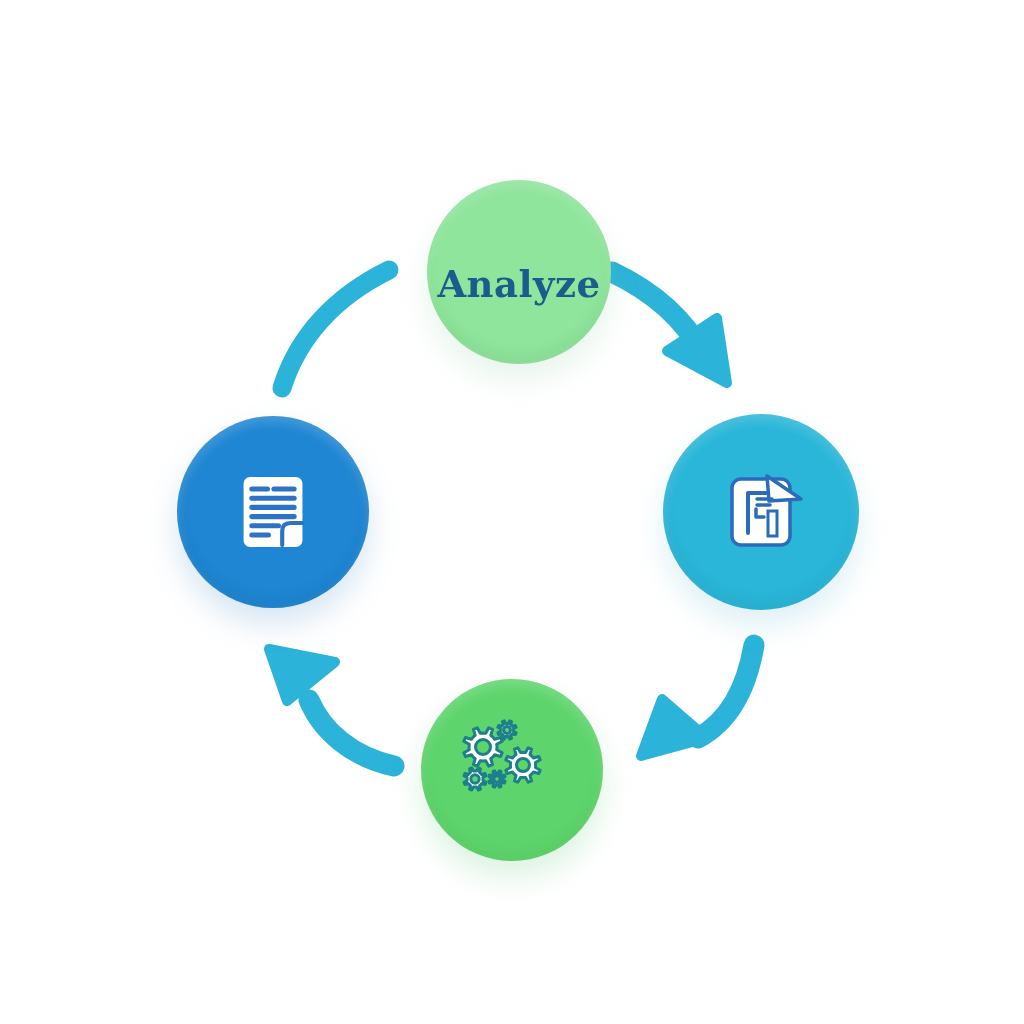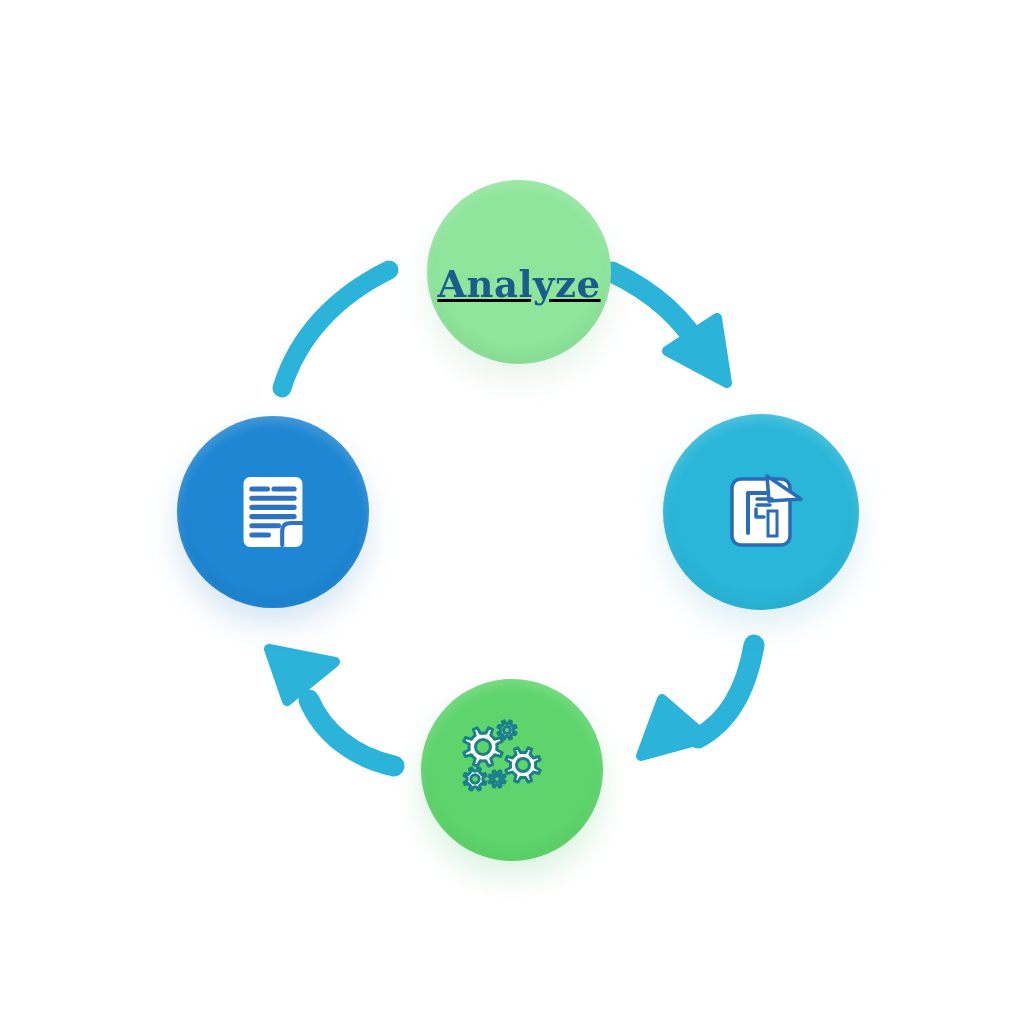--- a/index.html
+++ b/index.html
@@ -10,21 +10,20 @@
     position:relative;overflow:hidden;
   }
   .canvas{position:absolute;inset:0;}
   .arrows-layer{position:absolute;left:0;top:0;pointer-events:none;}
   .arrow-tail{fill:none;stroke:var(--arrow);stroke-linecap:round;}
   .arrow-head{fill:var(--arrow);stroke:var(--arrow);stroke-width:10;stroke-linejoin:round;}
   .node{
     position:absolute;border-radius:50%;
     display:flex;align-items:center;justify-content:center;
     box-shadow:0 18px 32px rgba(130,165,200,0.14);
-    text-decoration:underline;
   }
   .node-top   {left:427px;top:180px;width:184px;height:184px;background:var(--node-top);
                box-shadow:0 16px 30px rgba(130,200,150,0.18);}
   .node-right {left:663px;top:414px;width:196px;height:196px;background:var(--node-right);
                box-shadow:0 16px 30px rgba(90,180,210,0.20);}
   .node-bottom{left:421px;top:679px;width:182px;height:182px;background:var(--node-bottom);
                box-shadow:0 16px 30px rgba(90,200,120,0.22);}
   .node-left  {left:177px;top:416px;width:192px;height:192px;background:var(--node-left);
                box-shadow:0 16px 30px rgba(70,140,200,0.22);}
   .node::after{ 

